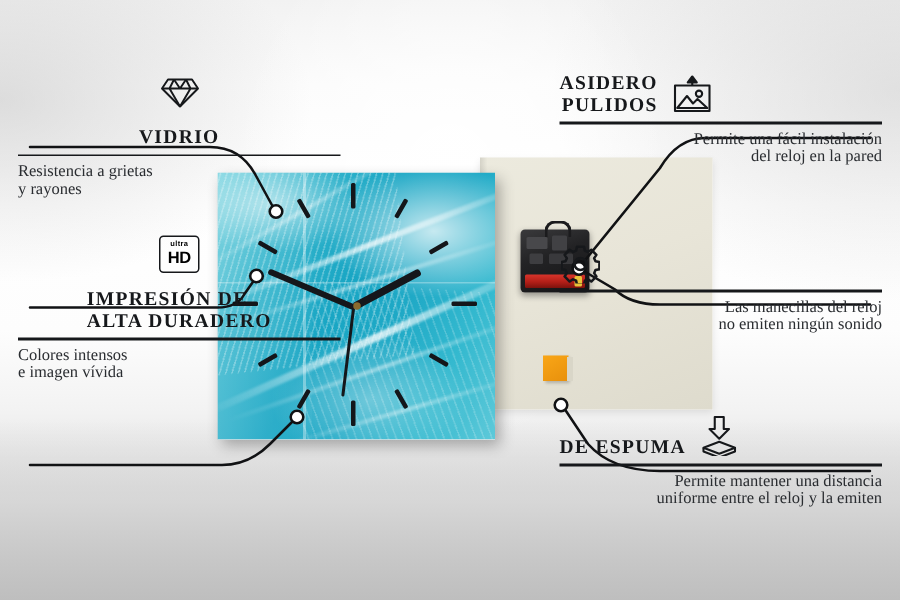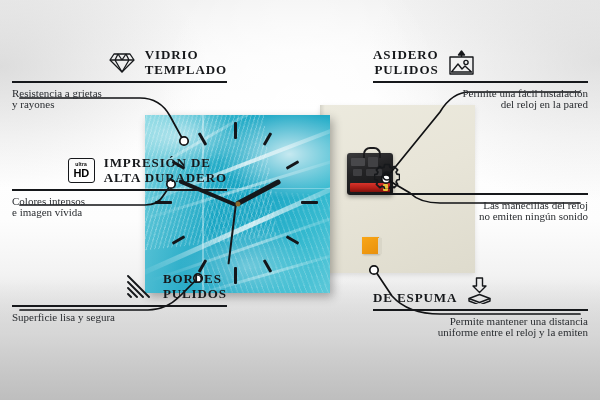--- a/index.html
+++ b/index.html
@@ -81,21 +81,21 @@
 
   
   .lines{position:absolute;inset:0;pointer-events:none;}
 
   
   .feat{position:absolute;width:215px;}
   .feat.left{left:12px;text-align:left;}
   .feat.right{right:12px;text-align:right;}
   .feat-head{display:flex;align-items:center;gap:9px;}
   .feat.right .feat-head{}
-  .feat.left .feat-head{justify-content:flex-end;}
+  .feat.left .feat-head{justify-content:center;flex-direction:column;}
   .feat-icon{width:27px;height:27px;flex:0 0 27px;display:flex;align-items:center;justify-content:center;}
   .feat-title{font-family:"Liberation Serif", serif;font-weight:700;font-size:13px;
     letter-spacing:.9px;line-height:14.5px;color:#16181b;}
   .rule{height:1.6px;background:#16181b;margin:4px 0 5px 0;}
   .feat-sub{font-family:Liberation Serif, serif;font-size:11px;line-height:11.5px;color:#2a2d31;}
 
   .f1{top:48px;} .f2{top:156px;} .f3{top:272px;}
   .f4{top:48px;} .f5{top:162px;} .f6{top:276px;}
 </style>
 </head>
@@ -184,21 +184,20 @@
   <div class="feat left f1">
     <div class="feat-head">
       <span class="feat-icon">
         <svg width="26" height="22" viewBox="0 0 26 22" fill="none" stroke="#16181b" stroke-width="1.3" stroke-linejoin="round">
           <path d="M5,2 L21,2 L25,8 L13,20 L1,8 Z"></path>
           <path d="M1,8 L25,8 M9,2 L6,8 L13,20 M17,2 L20,8 L13,20 M9,2 L13,8 L17,2"></path>
         </svg>
       </span>
       <span class="feat-title">
         <span>VIDRIO</span><br>
-        <span>TEMPLADO</span>
       </span>
     </div>
     <div class="rule"></div>
     <div class="feat-sub">
       <span>Resistencia a grietas</span><br>
       <span>y rayones</span>
     </div>
   </div>
 
   <div class="feat left f2">
@@ -215,40 +214,20 @@
         <span>ALTA DURADERO</span>
       </span>
     </div>
     <div class="rule"></div>
     <div class="feat-sub">
       <span>Colores intensos</span><br>
       <span>e imagen vívida</span>
     </div>
   </div>
 
-  <div class="feat left f3">
-    <div class="feat-head">
-      <span class="feat-icon">
-        <svg width="26" height="24" viewBox="0 0 26 24" stroke="#16181b" stroke-width="1.9" fill="none" stroke-linecap="round">
-          <path d="M1,1 L22,22"></path>
-            <path d="M1,7 L16,22"></path>
-            <path d="M1,13 L10,22"></path>
-            <path d="M1,19 L4,22"></path>
-        </svg>
-      </span>
-      <span class="feat-title">
-        <span>BORDES</span><br>
-        <span>PULIDOS</span>
-      </span>
-    </div>
-    <div class="rule"></div>
-    <div class="feat-sub">
-      <span>Superficie lisa y segura</span>
-    </div>
-  </div>
 
   <div class="feat right f4">
     <div class="feat-head">
       <span class="feat-title">
         <span>ASIDERO</span><br>
         <span>PULIDOS</span>
       </span>
       <span class="feat-icon">
         <svg width="27" height="26" viewBox="0 0 27 26" fill="none" stroke="#16181b" stroke-width="1.4" stroke-linejoin="round">
           <path d="M13.5,1 L10.5,5 L16.5,5 Z" fill="#16181b"></path>

